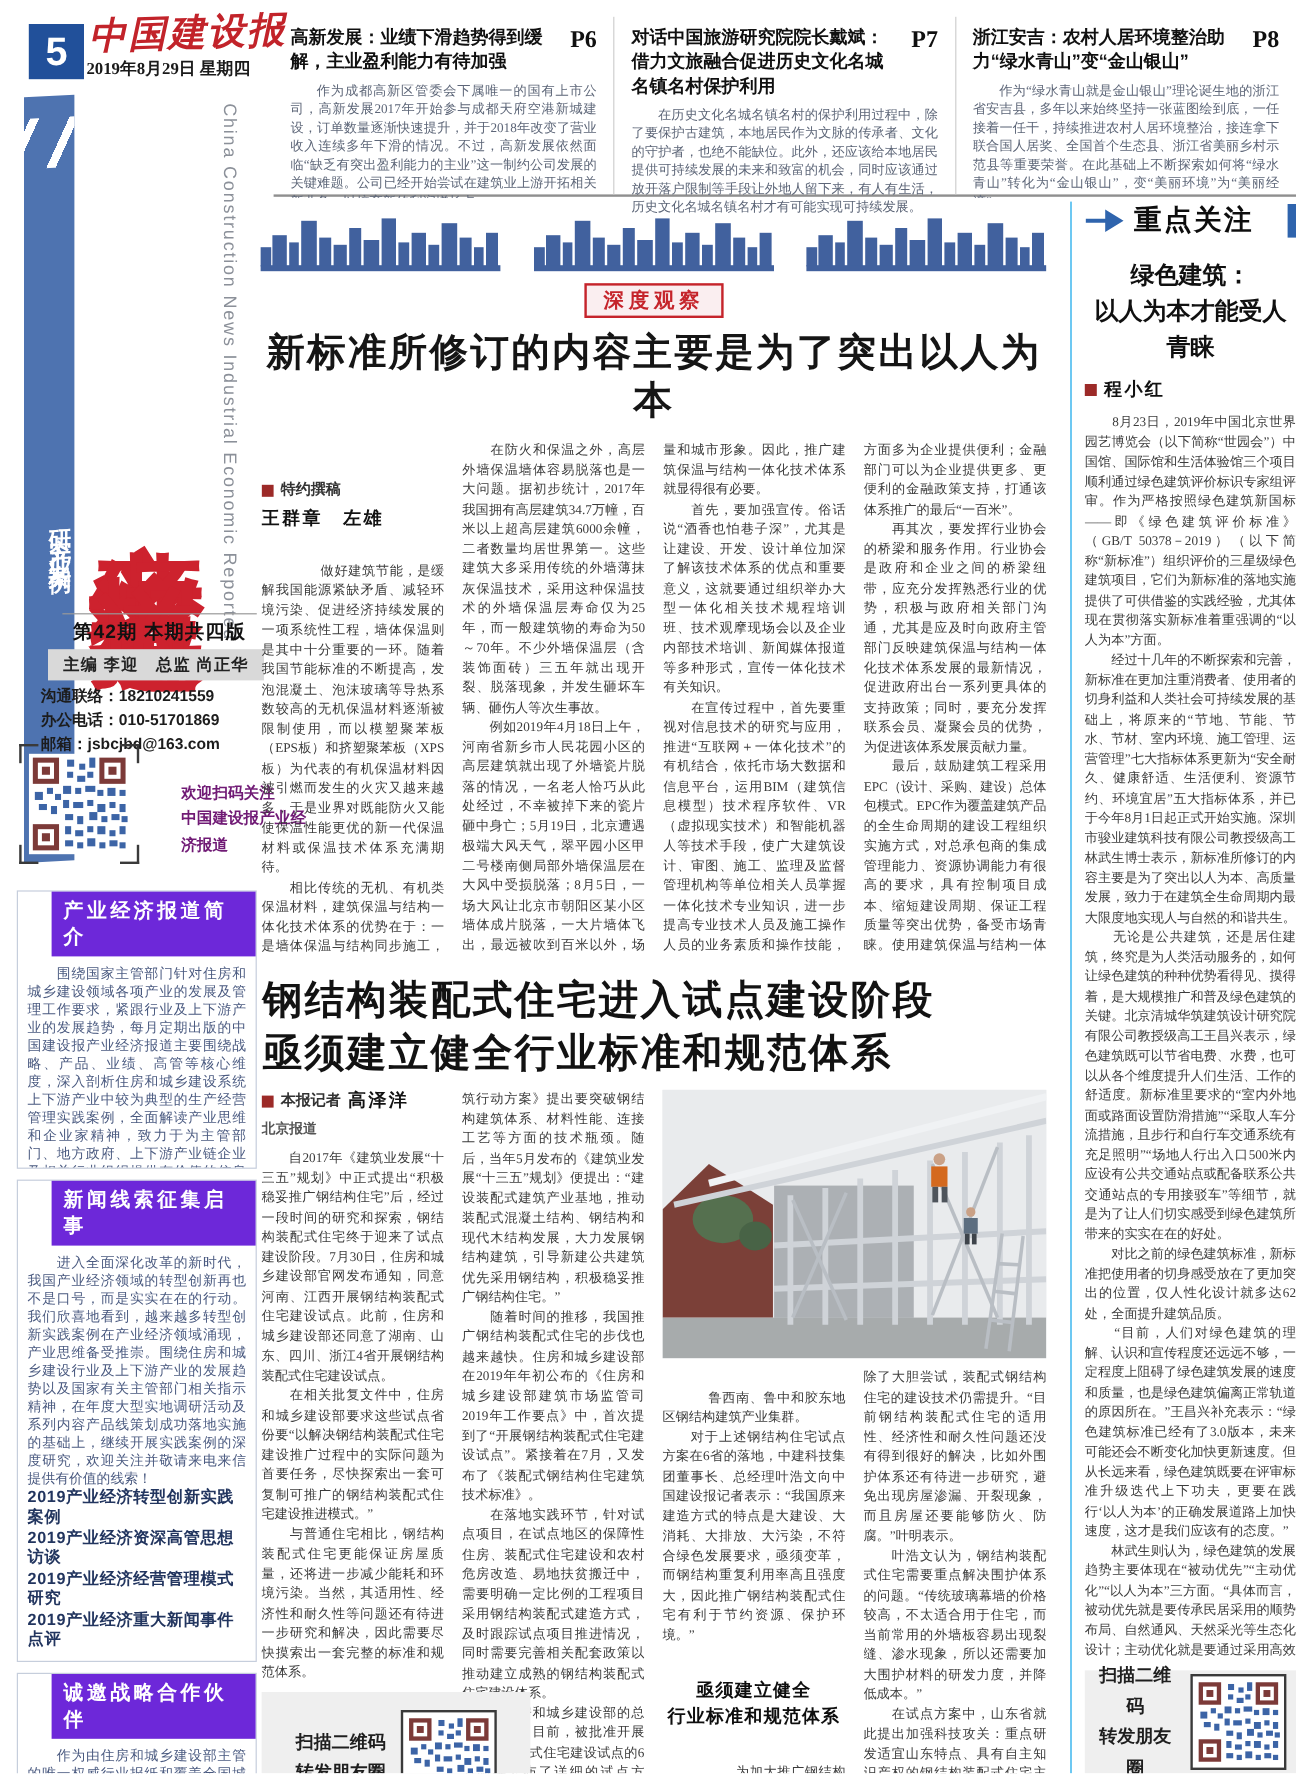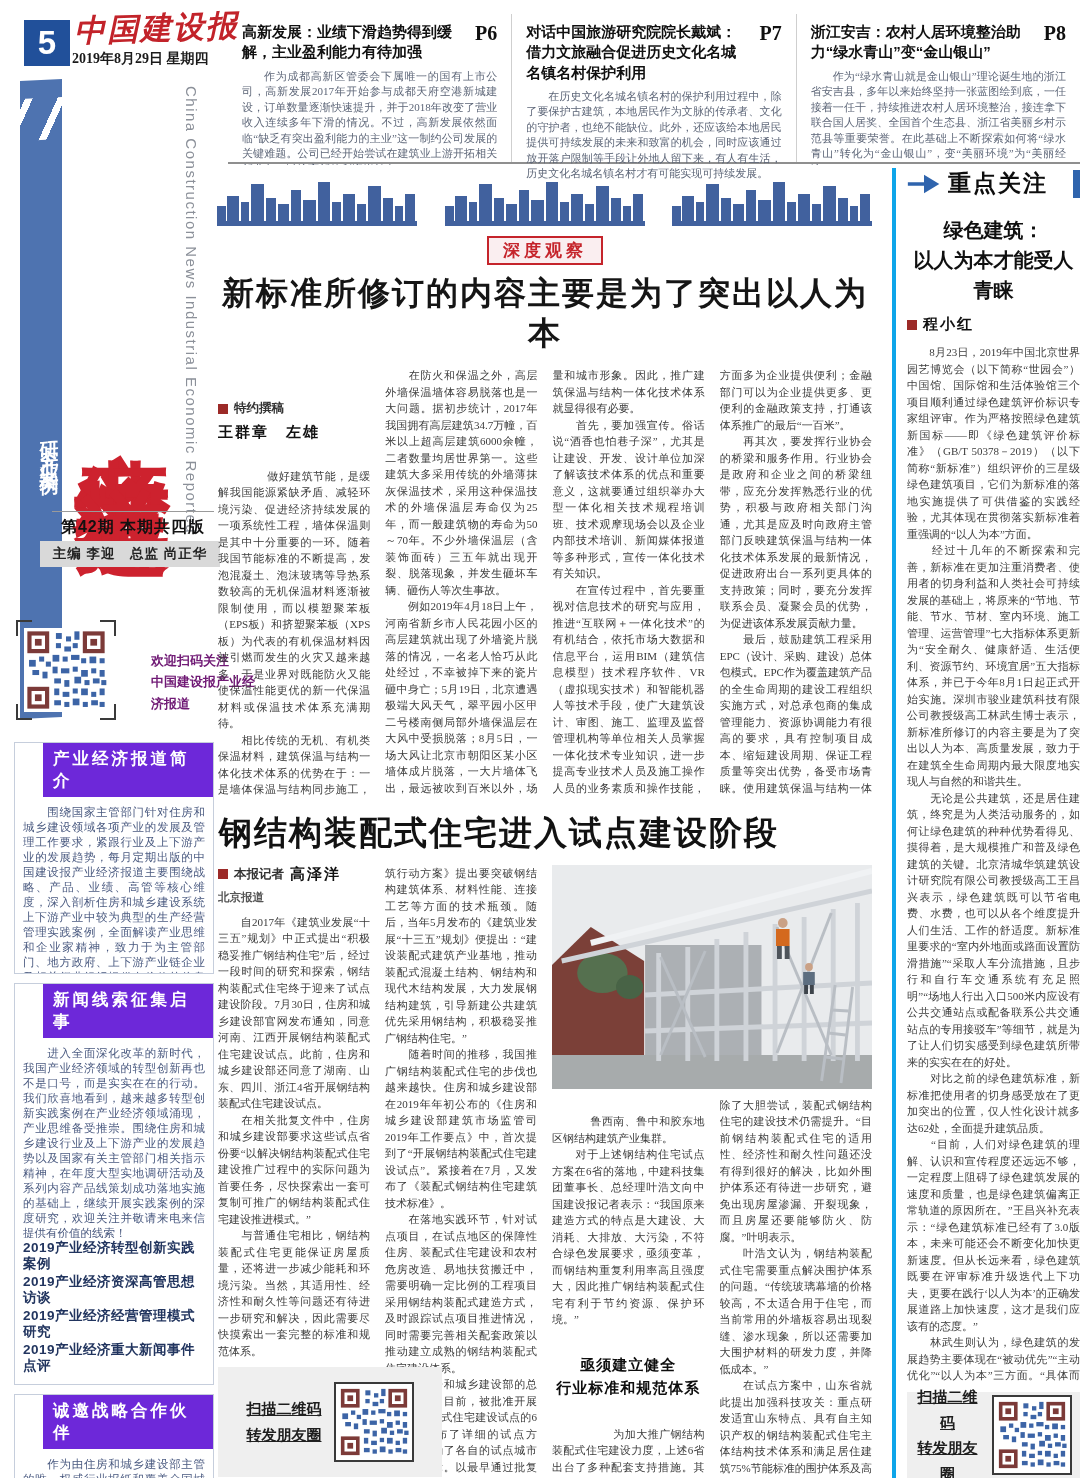--- a/index.html
+++ b/index.html
@@ -85,28 +85,28 @@
   .a2colB{width:152px;flex:none;font:11px/16.5px "Liberation Serif",serif;color:#3b3b3b;
           text-align:justify;overflow:hidden;}
   .a2right{flex:1;display:flex;flex-direction:column;min-width:0;}
   .photo{height:224px;margin-bottom:8px;position:relative;overflow:hidden;background:#e9ebed;}
   .photo svg{width:100%;height:100%;display:block;}
   .below{display:flex;gap:15px;flex:1;overflow:hidden;}
   .bcol{flex:1;font:11px/16.5px "Liberation Serif",serif;color:#3b3b3b;text-align:justify;overflow:hidden;}
   .subhead{font:800 15px/1.5 "Liberation Sans",sans-serif;text-align:center;margin:10px 0;
            white-space:pre-line;color:#0e0e0e;letter-spacing:1px;}
 
-  .share{background:#efefef;display:flex;align-items:center;justify-content:center;gap:12px;padding:8px;text-decoration:underline;}
+  .share{background:#efefef;display:flex;align-items:center;justify-content:center;gap:12px;padding:8px;}
   .share .cap{font:800 15px/1.7 "Liberation Sans",sans-serif;color:#1e1e1e;text-align:center;white-space:pre-line;}
   .share .qrbox{width:72px;height:72px;background:#fff;border:2px solid #3a3a3a;padding:2px;flex:none;}
   .share .qrbox svg{width:100%;height:100%;display:block;}
   .shareA{position:absolute;left:0;bottom:0;width:208px;height:94px;z-index:2;}
 
   
-  .focus{left:892px;top:168px;width:188px;height:1310px;border-left:4px solid #0ea5e9;
+  .focus{left:892px;top:168px;width:188px;height:1310px;border-left:1px solid #0ea5e9;
          padding-left:11px;box-sizing:border-box;display:flex;flex-direction:column;}
   .f-head{display:flex;align-items:center;gap:7px;}
   .f-head svg{width:34px;height:24px;flex:none;}
   .f-label{font:900 23px "Liberation Sans",sans-serif;color:#0d0d0d;letter-spacing:2px;}
   .f-bar{width:7px;height:28px;background:#2f64ad;margin-left:auto;}
   .f-title{font:900 20px/1.5 "Liberation Sans",sans-serif;text-align:center;color:#101010;margin:16px 0 6px;}
   .f-byline{margin:4px 0 10px;}
   .f-body{flex:1;font:11px/16.5px "Liberation Serif",serif;color:#3d3d3d;text-align:justify;
           white-space:pre-wrap;overflow:hidden;}
   .focus .share{margin-top:8px;height:70px;flex:none;}
@@ -204,20 +204,25 @@
     <div class="slogans">
       <span>研究产业案例</span>
 
     </div>
   </div>
 
   <div class="abs redtitle">产业经济报道</div>
   <div class="abs entitle">China  Construction  News  Industrial  Economic  Reported</div>
   <div class="abs issue">第42期 本期共四版</div>
   <div class="abs staff">主编 李迎　总监 尚正华</div>
+  <div class="abs contacts">
+    <div>沟通联络：18210241559</div>
+    <div>办公电话：010-51701869</div>
+    <div>邮箱：jsbcjbd@163.com</div>
+  </div>
 
   <div class="abs qr1wrap">
     <span class="c c1"></span>
       <span class="c c2"></span>
       <span class="c c3"></span>
       <span class="c c4"></span>
     <svg viewBox="0 0 100 100">
         <use href="#qrp"></use>
       </svg>
   </div>
@@ -301,20 +306,21 @@
 　　首先，要加强宣传。俗话说“酒香也怕巷子深”，尤其是让建设、开发、设计单位加深了解该技术体系的优点和重要意义，这就要通过组织举办大型一体化相关技术规程培训班、技术观摩现场会以及企业内部技术培训、新闻媒体报道等多种形式，宣传一体化技术有关知识。
 　　在宣传过程中，首先要重视对信息技术的研究与应用，推进“互联网＋一体化技术”的有机结合，依托市场大数据和信息平台，运用BIM（建筑信息模型）技术程序软件、VR（虚拟现实技术）和智能机器人等技术手段，使广大建筑设计、审图、施工、监理及监督管理机构等单位相关人员掌握一体化技术专业知识，进一步提高专业技术人员及施工操作人员的业务素质和操作技能，确保建筑工程质量和安全；同时要注重营造推进一体化技术的浓厚氛围，提高社会各界对一体化技术的认知度，从而为一体化技术的全面推广打下良好的基础。</div>
       <div class="ncol">方面多为企业提供便利；金融部门可以为企业提供更多、更便利的金融政策支持，打通该体系推广的最后“一百米”。
 　　再其次，要发挥行业协会的桥梁和服务作用。行业协会是政府和企业之间的桥梁纽带，应充分发挥熟悉行业的优势，积极与政府相关部门沟通，尤其是应及时向政府主管部门反映建筑保温与结构一体化技术体系发展的最新情况，促进政府出台一系列更具体的支持政策；同时，要充分发挥联系会员、凝聚会员的优势，为促进该体系发展贡献力量。
 　　最后，鼓励建筑工程采用EPC（设计、采购、建设）总体包模式。EPC作为覆盖建筑产品的全生命周期的建设工程组织实施方式，对总承包商的集成管理能力、资源协调能力有很高的要求，具有控制项目成本、缩短建设周期、保证工程质量等突出优势，备受市场青睐。使用建筑保温与结构一体化技术体系的建筑若采用EPC模式，将更有利于一体化体系的推广。
 　　除此之外，推广建筑保温与结构一体化技术体系还可以借鉴装配式建筑的经验，进而开创辉煌！</div>
     </div>
 
     <div class="h2">
       <div>钢结构装配式住宅进入试点建设阶段</div>
+      <div>亟须建立健全行业标准和规范体系</div>
     </div>
 
     <div class="a2">
       <div class="a2colA">
         <div class="textwrap">
           <div class="byline">
             <span class="sq"></span>
             <span class="by-lbl">本报记者</span>
             <span class="by-names">高泽洋</span>
             <span class="by-suffix">北京报道</span>

